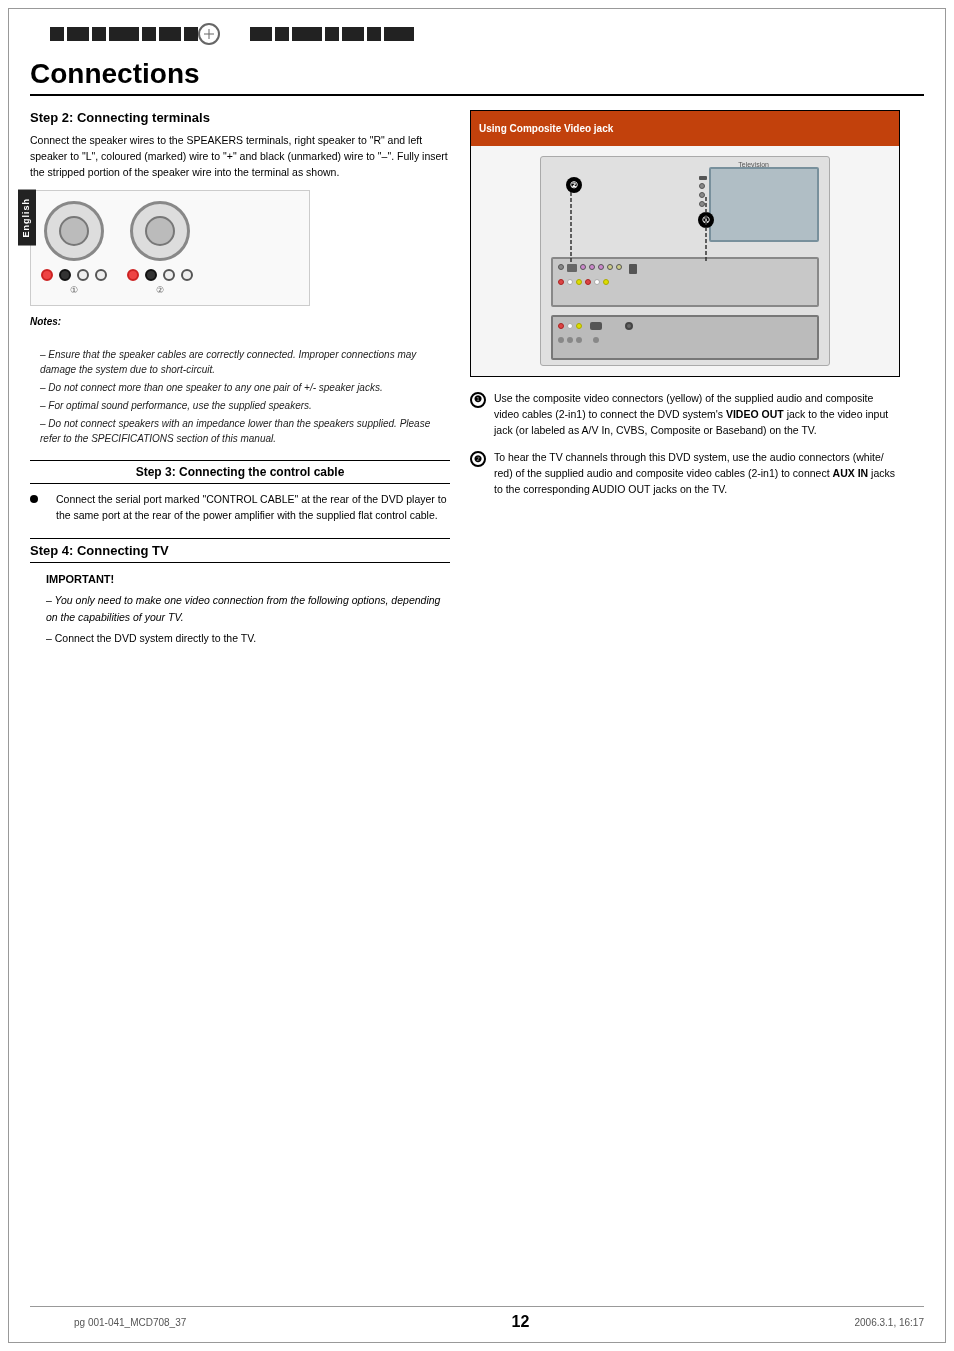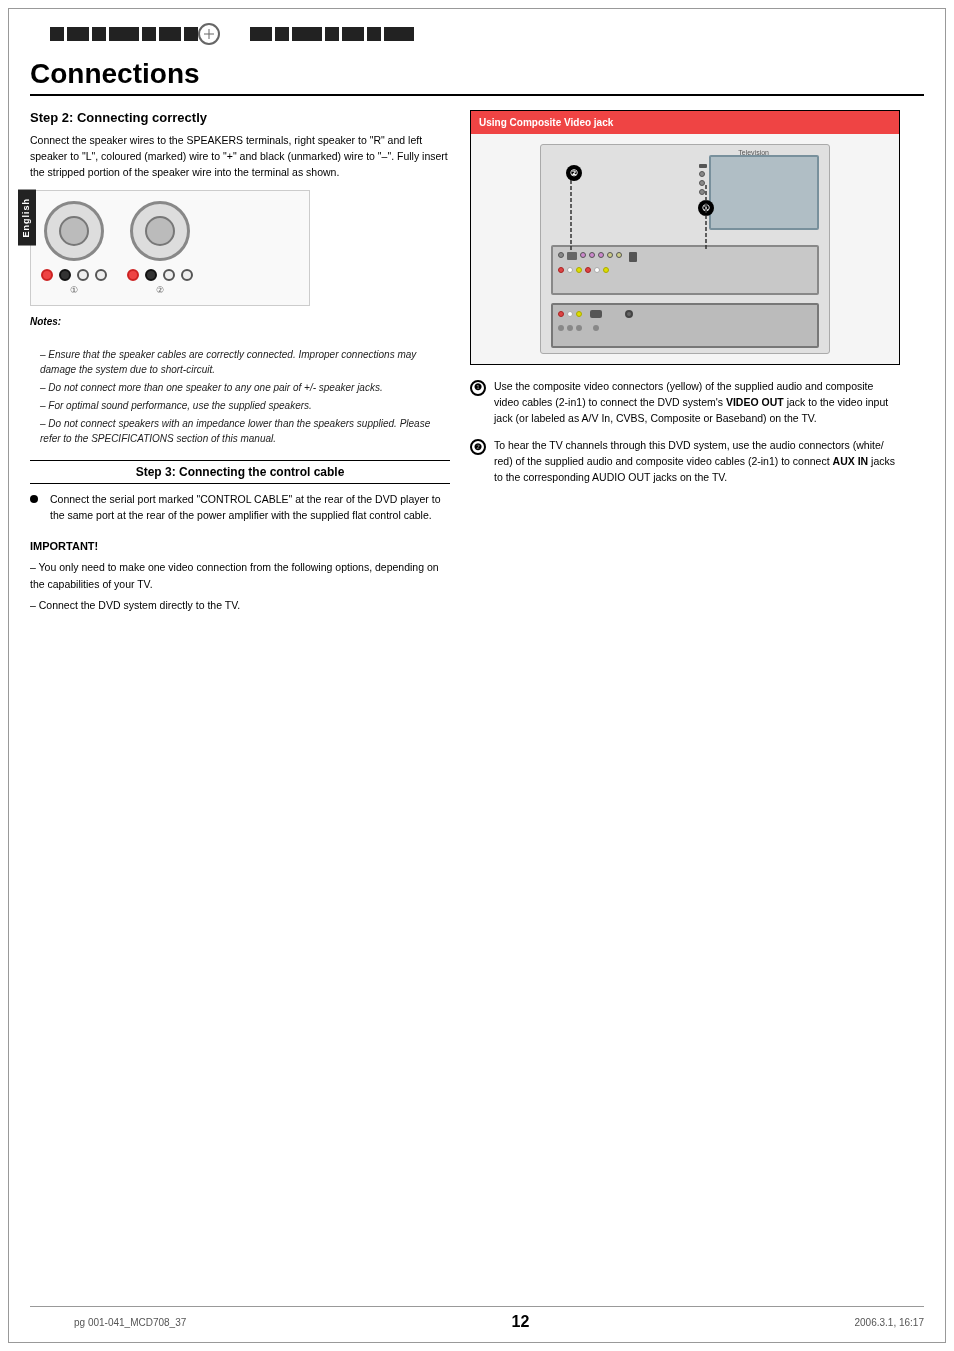--- a/index.html
+++ b/index.html
@@ -188,21 +188,21 @@
       border-top: 1px solid #000;
       border-bottom: 1px solid #000;
       padding: 4px 0;
       margin-bottom: 8px;
     }
 
     .step3-body {
       font-size: 10.5px;
       line-height: 1.5;
       display: flex;
-      gap: 12px;
+      gap: 18px;
     }
 
     .bullet-dot {
       width: 8px;
       height: 8px;
       border-radius: 50%;
       background: #000;
       flex-shrink: 0;
       margin-top: 3px;
     }
@@ -222,35 +222,36 @@
     }
 
     .important-label {
       font-weight: bold;
       font-size: 11px;
     }
 
     .step4-body {
       font-size: 10.5px;
       line-height: 1.6;
+      margin-left: 16px;
     }
 
     
     .composite-box {
       border: 1px solid #000;
       margin-bottom: 14px;
       background: #f5f5f5;
     }
 
     .composite-title {
-      background: #ef4444;
+      background: #c2410c;
       color: #fff;
       font-size: 10px;
       font-weight: bold;
-      padding: 6px 8px;
+      padding: 12px 8px;
     }
 
     .composite-diagram {
       padding: 10px;
       display: flex;
       flex-direction: column;
       align-items: center;
     }
 
     
@@ -376,21 +377,21 @@
 
 <div class="main-content">
 
   <h1 class="page-title">Connections</h1>
 
   <div class="two-col">
 
     <div class="col-left">
 
       <div>
-        <div class="section-header">Step 2:   Connecting correctly</div>
+        <div class="section-header">Step 2:   Connecting terminals</div>
         <div class="body-text">Connect the speaker wires to the SPEAKERS terminals, right speaker to "R" and left speaker to "L", coloured (marked) wire to "+" and black (unmarked) wire to "–". Fully insert the stripped portion of the speaker wire into the terminal as shown.</div>
 
         <div class="speaker-illustration">
           <div class="speaker-item">
             <div class="speaker-circle">
               <div class="speaker-inner"></div>
             </div>
             <div class="speaker-terminals">
               <div class="terminal red"></div>
               <div class="terminal black"></div>
@@ -424,23 +425,24 @@
 
       <div class="step3-section">
         <div class="step3-header">Step 3:   Connecting the control cable</div>
         <div class="step3-body">
           <div class="bullet-dot"></div>
           <div>Connect the serial port marked "CONTROL CABLE" at the rear of the DVD player to the same port at the rear of the power amplifier with the supplied flat control cable.</div>
         </div>
       </div>
 
       <div class="step4-section">
+        <div class="step4-header">Step 4:   Connecting TV</div>
         <div class="step4-body">
           <div class="important-label">IMPORTANT!</div>
-          <div style="margin-top:4px;">– You only need to make one video connection from the following options, depending on the capabilities of your TV.</div>
+          <div style="margin-top:4px;font-style:italic;">– You only need to make one video connection from the following options, depending on the capabilities of your TV.</div>
           <div style="margin-top:4px;">– Connect the DVD system directly to the TV.</div>
         </div>
       </div>
 
     </div>
 
     <div class="col-right">
 
       <div class="composite-box">
         <div class="composite-title">Using Composite Video jack</div>

